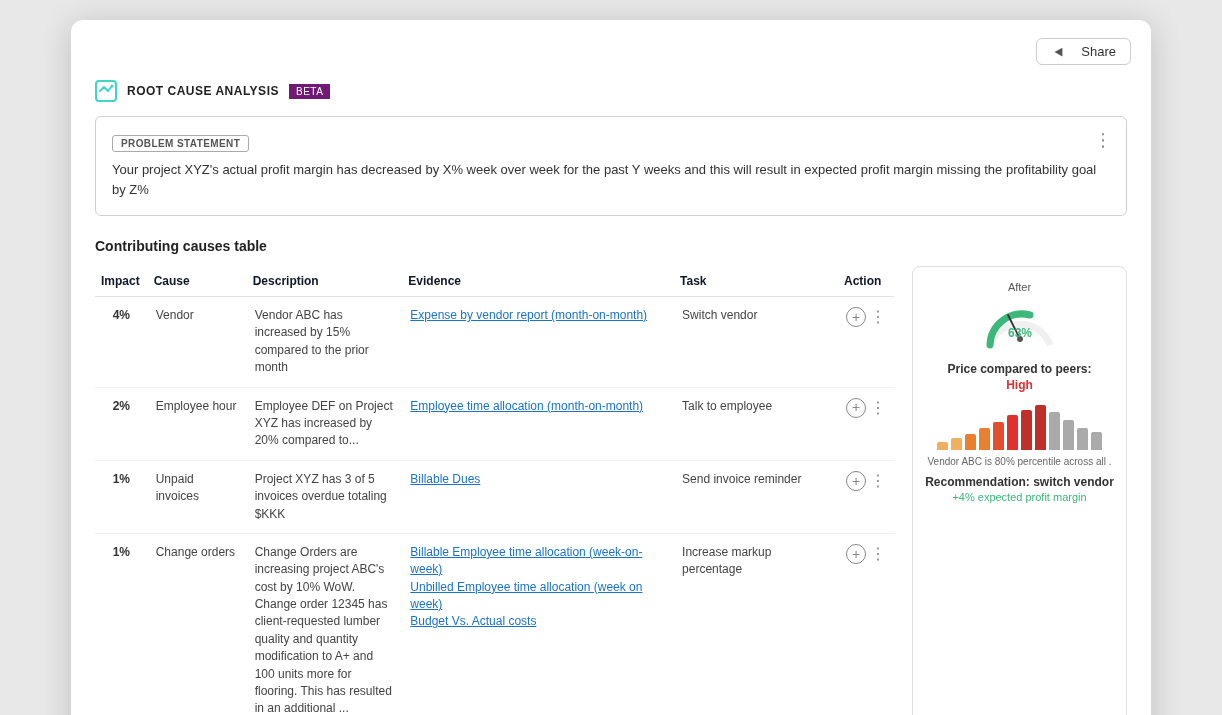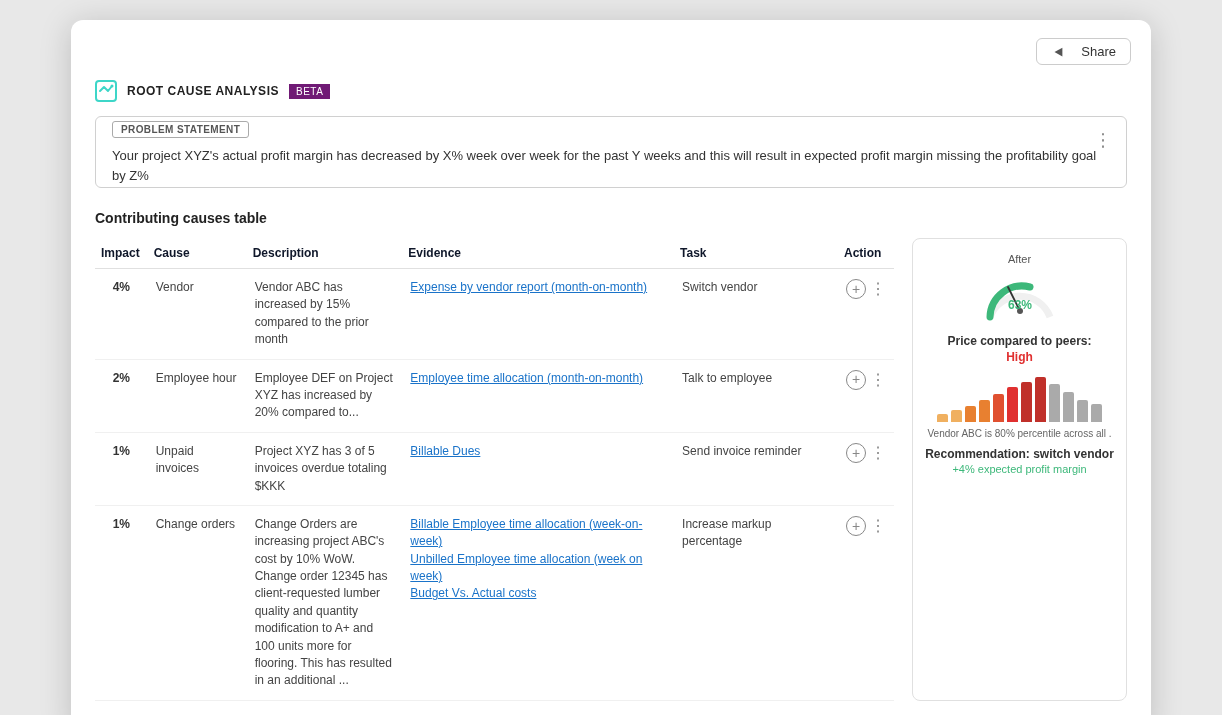--- a/index.html
+++ b/index.html
@@ -62,21 +62,21 @@
       font-size: 10px;
       font-weight: 400;
       padding: 2px 7px;
       border-radius: 0;
       letter-spacing: 0.5px;
     }
 
     .problem-box {
       border: 1px solid #d0d0d0;
       border-radius: 6px;
-      padding: 2px 16px;
+      padding: 16px 16px;
       position: relative;
       margin-bottom: 22px;
     }
     .problem-label {
       font-size: 10px;
       font-weight: 600;
       color: #555;
       border: 1px solid #aaa;
       padding: 2px 8px;
       border-radius: 3px;

